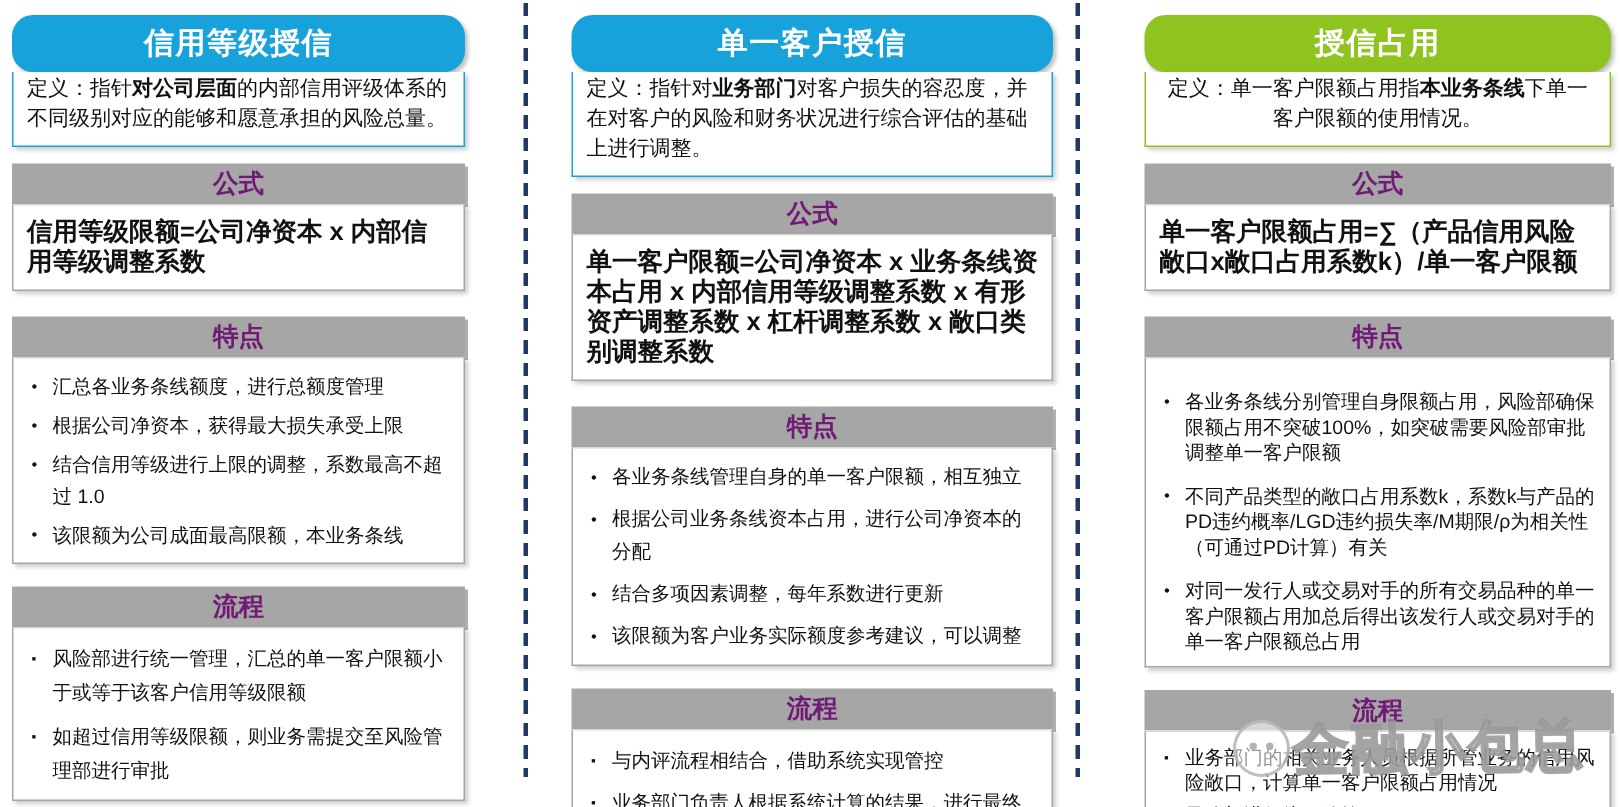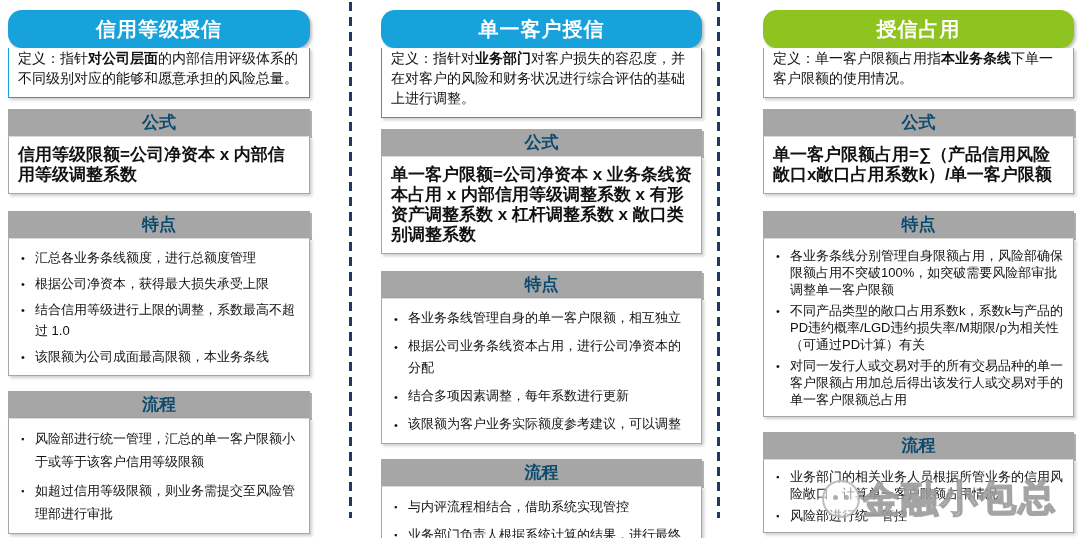--- a/index.html
+++ b/index.html
@@ -28,25 +28,25 @@
   }
   .c1 .col-header, .c2 .col-header { background:#18A2DC; }
   .c3 .col-header { background:#8FC31F; }
 
   .def-box {
     background:#fff; border:1px solid #18A2DC; border-top:none;
     padding:0 9px 9px 9px; font-size:14px; line-height:20px;
     box-shadow:2px 2px 3px rgba(0,0,0,0.2);
     margin-bottom:11px;
   }
-  .c3 .def-box { border-color:#8FC31F; }
+  .c3 .def-box { border-color:#8FC31F;text-align:center; }
   .def-box b { font-weight:bold; }
 
   .section-head {
-    background:#A6A6A6; color:#0c4a6e; font-size:17px; font-weight:bold;
+    background:#A6A6A6; color:#701a75; font-size:17px; font-weight:bold;
     text-align:center; height:27px; line-height:27px;
     box-shadow:2px 2px 0 rgba(110,110,110,0.55);
   }
   .content-box {
     background:#fff; border:1px solid #A6A6A6; border-top:1px solid #d9d9d9;
     padding:8px 9px; box-shadow:2px 2px 3px rgba(0,0,0,0.2);
   }
   .formula-box { font-size:17px; font-weight:bold; line-height:20px; margin-bottom:17px; }
   .c1 .formula-box { min-height:58px; }
   .c2 .formula-box { min-height:66px; }
@@ -54,21 +54,21 @@
 
   ul.blist { list-style:none; }
   ul.blist li { position:relative; padding-left:17px; }
   ul.blist li::before { position:absolute; left:3px; }
   ul.dot li::before { content:"•"; font-size:11px; top:1px; }
   ul.sq  li::before { content:"▪"; font-size:9px; top:1px; }
 
   .features-box { margin-bottom:15px; }
   .c1 .features-box li { font-size:13px; line-height:21px; margin-bottom:5px; }
   .c2 .features-box li { font-size:13px; line-height:22px; margin-bottom:6px; }
-  .c3 .features-box li { font-size:13px; line-height:17px; margin-bottom:4px; }
+  .c3 .features-box li { font-size:13px; line-height:17px; margin-bottom:4px;margin-top:12px; }
   .features-box li:last-child { margin-bottom:0; }
 
   .c1 .process-box li { font-size:13px; line-height:23px; margin-bottom:6px; }
   .c2 .process-box li { font-size:13px; line-height:23px; margin-bottom:5px; }
   .c3 .process-box li { font-size:13px; line-height:17px; margin-bottom:5px; }
   .process-box li:last-child { margin-bottom:0; }
 
   .watermark {
     position:absolute; left:822px; top:466px; width:222px; height:66px;
     display:flex; align-items:center; z-index:5; pointer-events:none;

